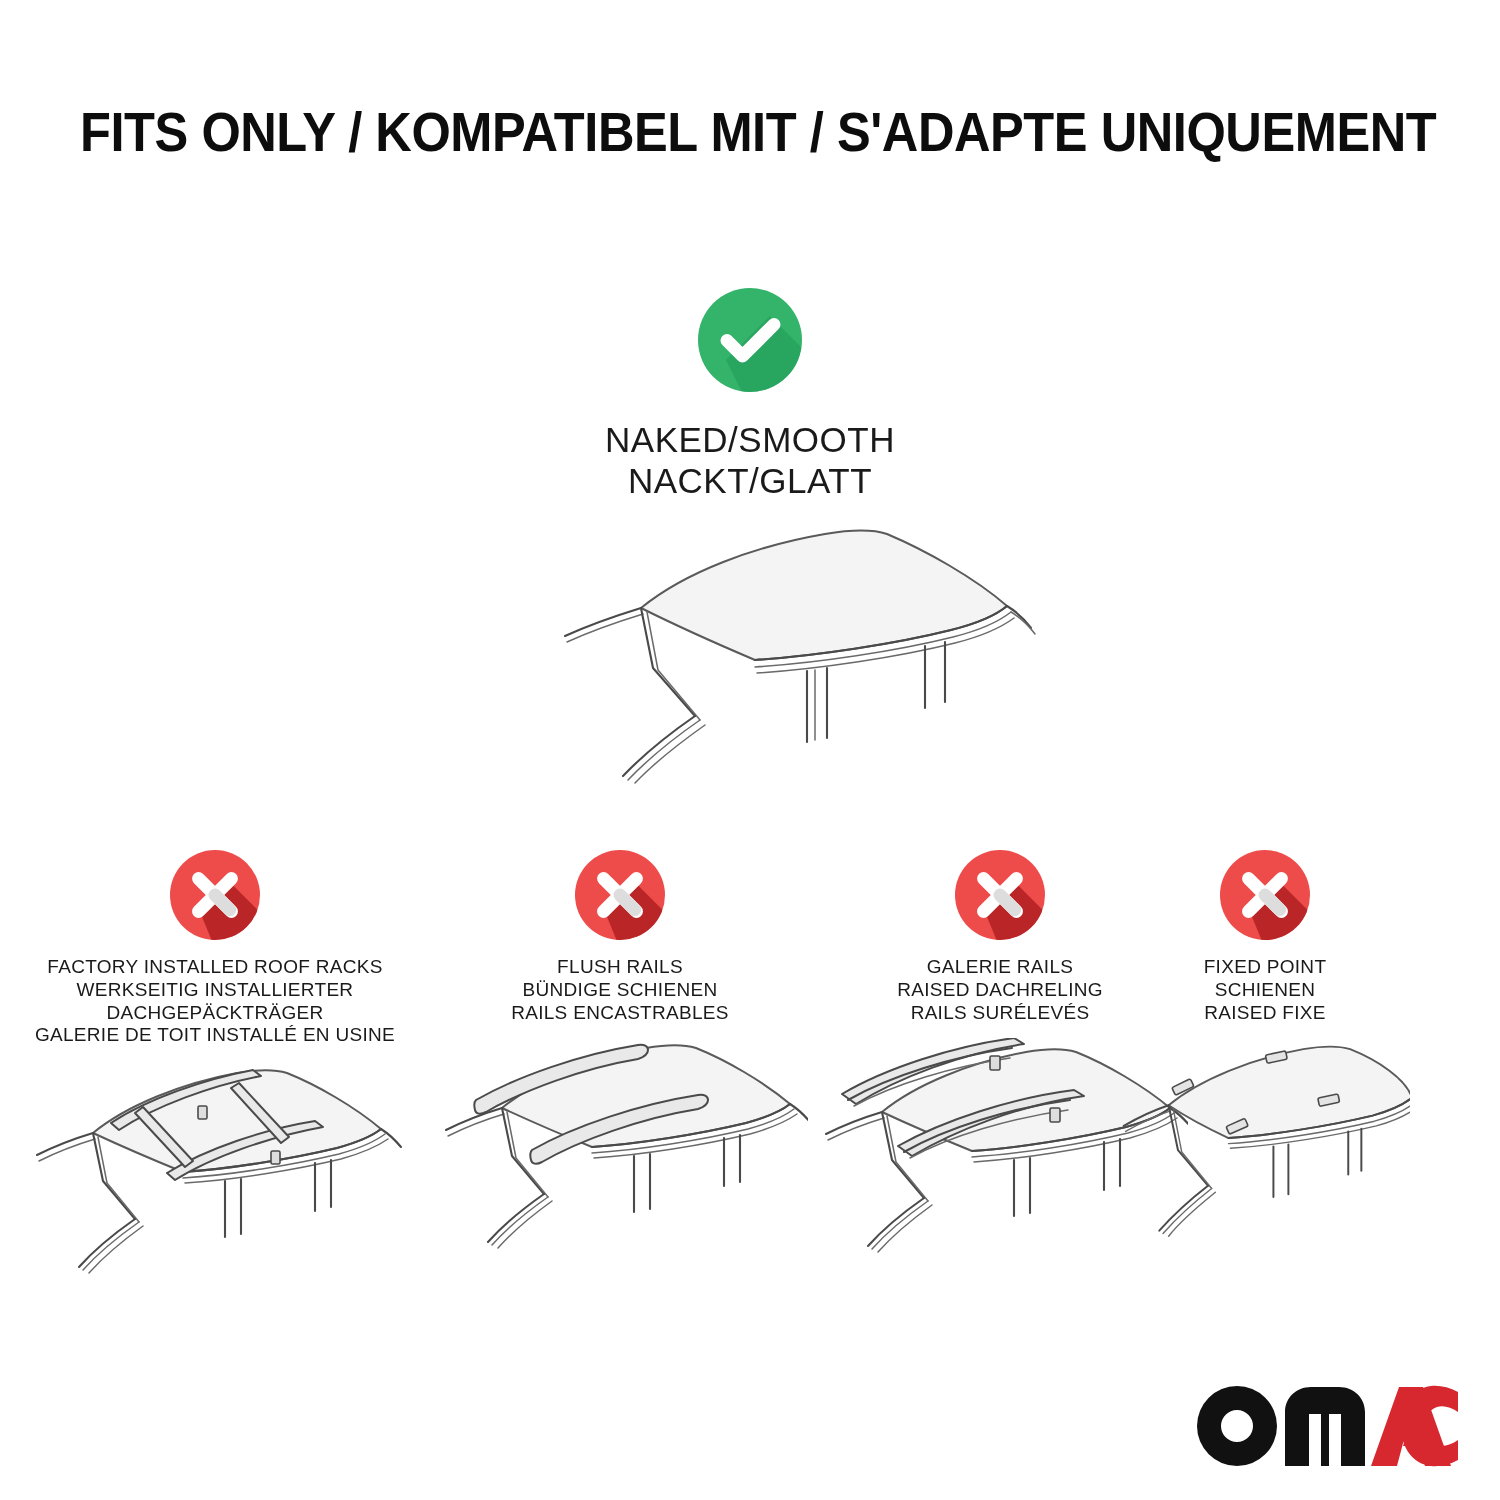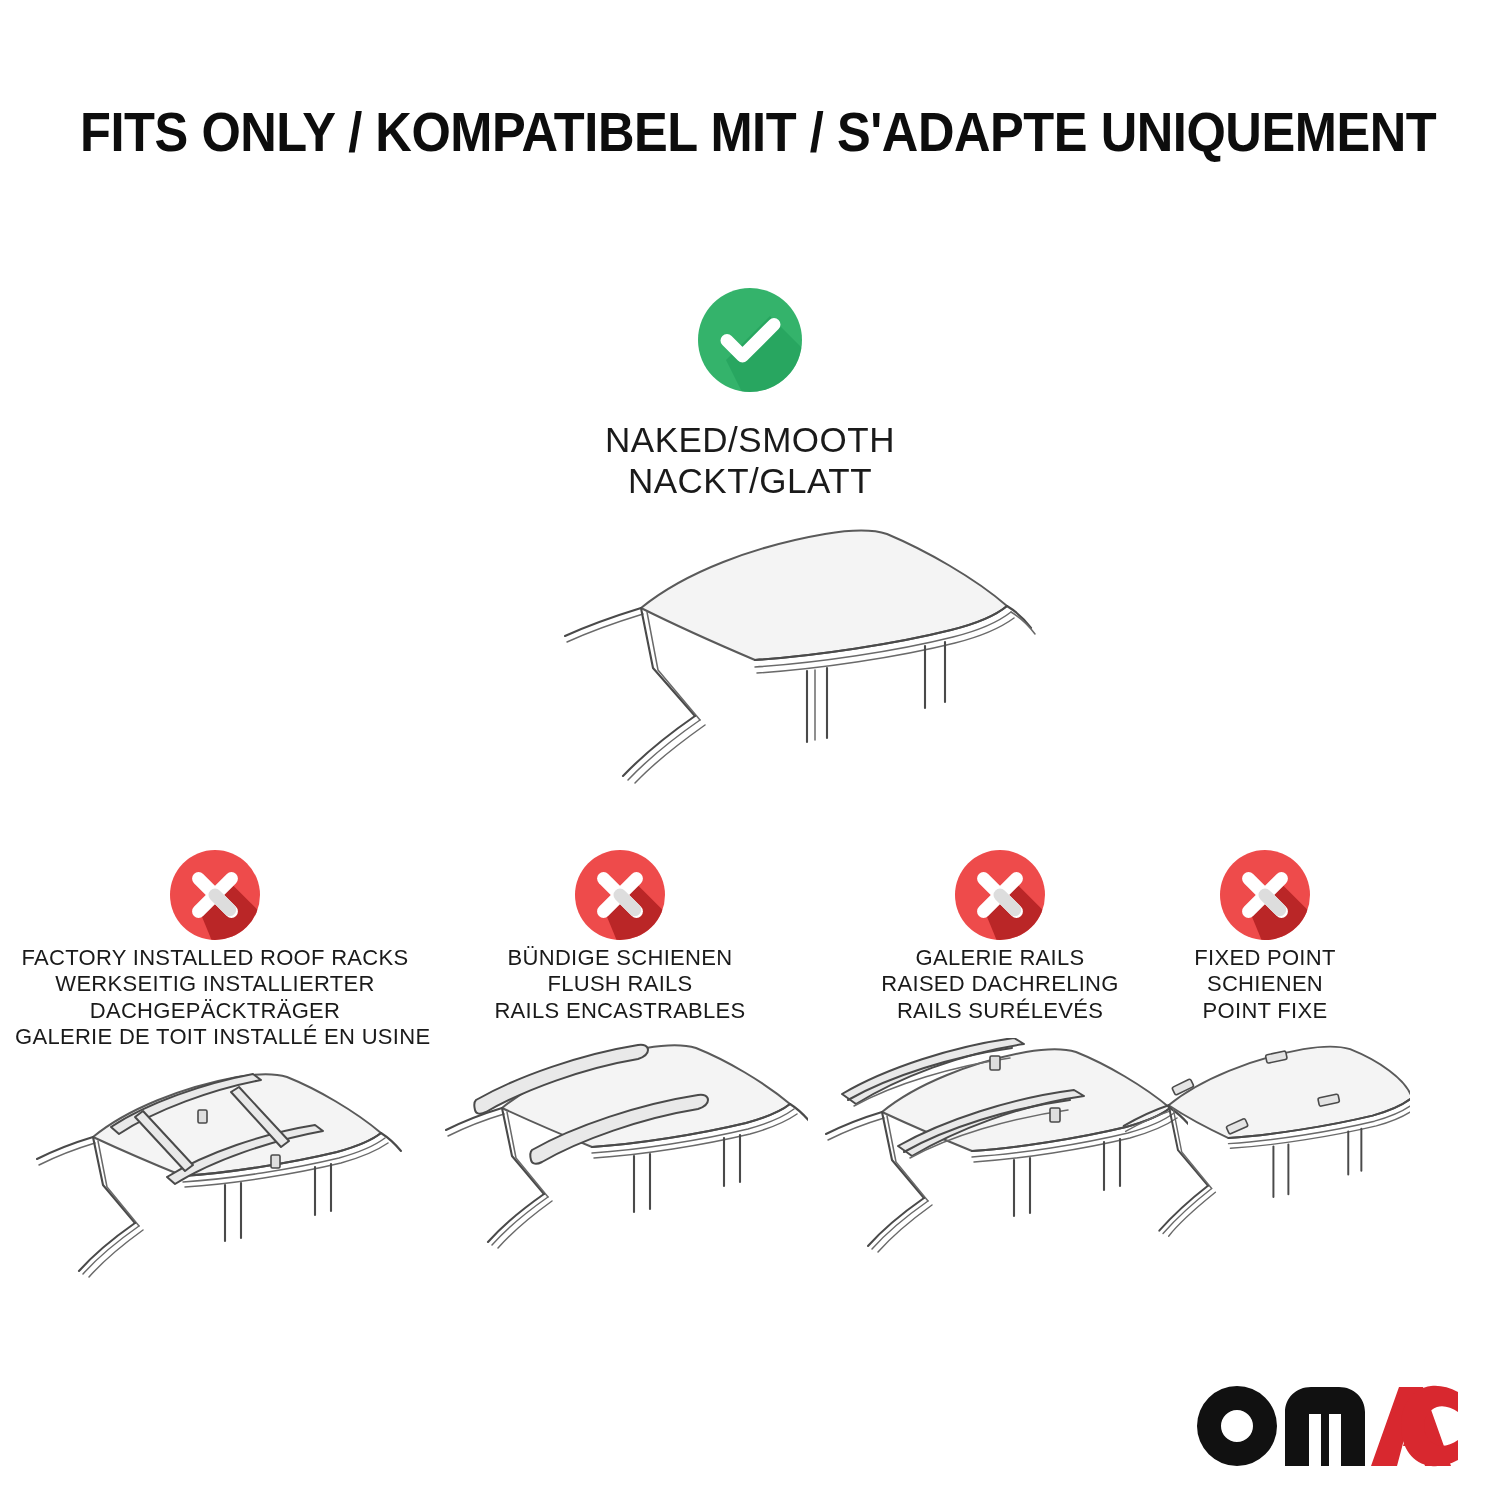--- a/index.html
+++ b/index.html
@@ -74,21 +74,22 @@
     width: 1500px;
     height: 640px;
   }
   .col {
     position: absolute;
     top: 0;
     text-align: center;
   }
   .col .icon-wrap { height: 100px; }
   .col-label {
-    font-size: 22px;
+    margin-top: 11px;
+    font-size: 19px;
     line-height: 1.2;
     letter-spacing: 0.3px;
     color: #1a1a1a;
     font-weight: 400;
   }
   .col-label div { white-space: nowrap; }
   .col-art {
     margin-top: 14px;
     width: 100%;
     height: 230px;
@@ -260,22 +261,22 @@
         </g>
         <g stroke="#ffffff" stroke-width="15" stroke-linecap="round">
           <line x1="33" y1="33" x2="71" y2="71"></line>
           <line x1="71" y1="33" x2="33" y2="71"></line>
         </g>
         <line x1="52" y1="52" x2="69" y2="69" stroke="#dddddd" stroke-width="15" stroke-linecap="round"></line>
       </svg>
     </div>
 
     <div class="col-label">
+      <div>FLUSH RAILS</div>
       <div>BÜNDIGE SCHIENEN</div>
-      <div>FLUSH RAILS</div>
       <div>RAILS ENCASTRABLES</div>
     </div>
 
     <svg class="col-art line-art" viewBox="0 0 376 230" preserveAspectRatio="xMidYMid meet">
       <path class="fillpanel" d="M70,70 C104,42 160,20 214,10 C238,6 254,7 264,10
                C294,22 332,44 358,66
                C348,74 332,80 314,85
                C268,96 206,106 160,109
                C128,96 98,83 70,70 Z"></path>
       <path d="M70,70 C50,76 30,84 14,92"></path>
@@ -376,21 +377,21 @@
           <line x1="33" y1="33" x2="71" y2="71"></line>
           <line x1="71" y1="33" x2="33" y2="71"></line>
         </g>
         <line x1="52" y1="52" x2="69" y2="69" stroke="#dddddd" stroke-width="15" stroke-linecap="round"></line>
       </svg>
     </div>
 
     <div class="col-label">
       <div>FIXED POINT</div>
       <div>SCHIENEN</div>
-      <div>POINT FIXE</div>
+      <div>RAISED FIXE</div>
     </div>
 
     <svg class="col-art line-art" viewBox="0 0 310 230" preserveAspectRatio="xMidYMid meet">
       <path class="fillpanel" d="M52,64 C86,36 142,14 196,4 C220,0 236,1 246,4
                C276,16 306,36 312,56
                C302,64 288,70 270,75
                C224,86 162,96 116,99
                C90,87 70,76 52,64 Z"></path>
       <path d="M52,64 C34,70 18,78 4,86"></path>
       <path class="thin" d="M54,70 C36,76 20,84 6,92"></path>

